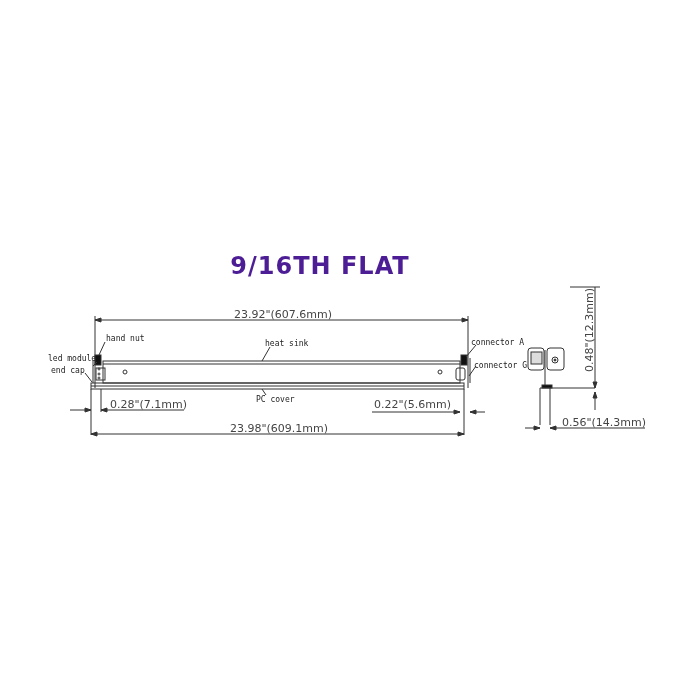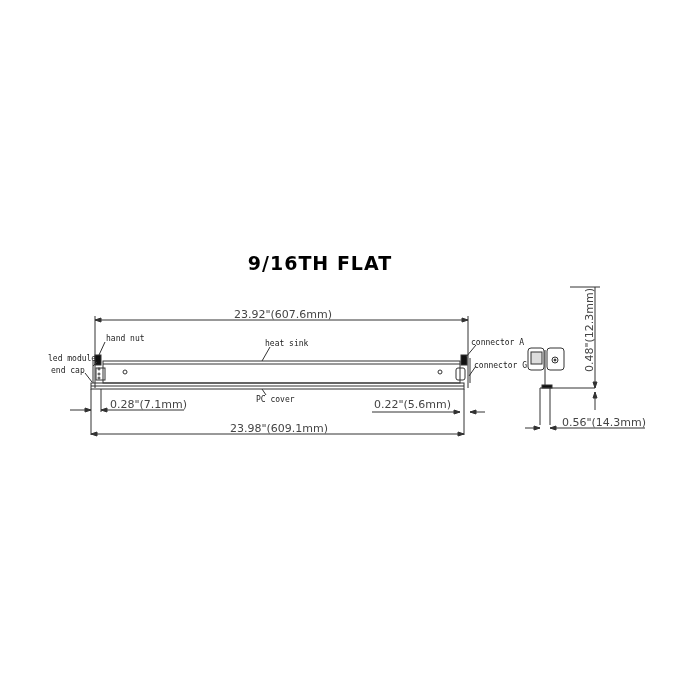--- a/index.html
+++ b/index.html
@@ -1,20 +1,20 @@
 <!DOCTYPE html>
 <html><head>
 <meta charset="utf-8">
 <style>
   html, body { margin:0; padding:0; background:#ffffff; }
   body { width:700px; height:700px; position:relative; overflow:hidden; font-family:"DejaVu Sans", sans-serif; }
   .title {
     position:absolute; left:0; top:252px; width:640px; text-align:center;
-    font-family:"DejaVu Sans", sans-serif; font-weight:bold; font-size:19px;
-    letter-spacing:1px; color:#000000;
+    font-family:"DejaVu Sans", sans-serif; font-weight:bold; font-size:24px;
+    letter-spacing:1px; color:#4c1d95;
   }
   svg { position:absolute; left:0; top:0; }
   .lbl { font-family:"DejaVu Sans Mono", monospace; font-size:8px; fill:#222; }
   .dim { font-family:"DejaVu Sans", sans-serif; font-size:11px; fill:#444; }
   .dimv { font-family:"DejaVu Sans", sans-serif; font-size:11px; fill:#444; }
 </style>
 </head>
 <body>
 
 <div class="title">9/16TH FLAT</div>

